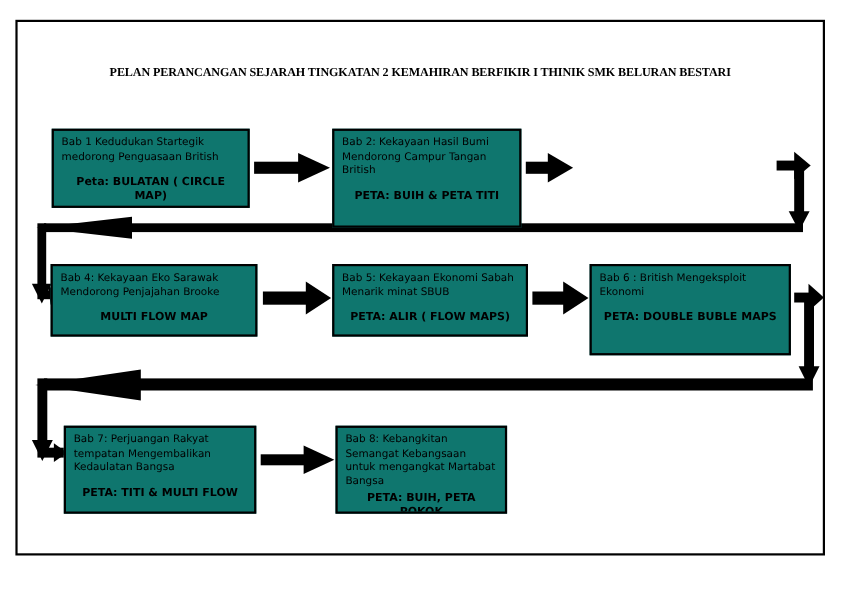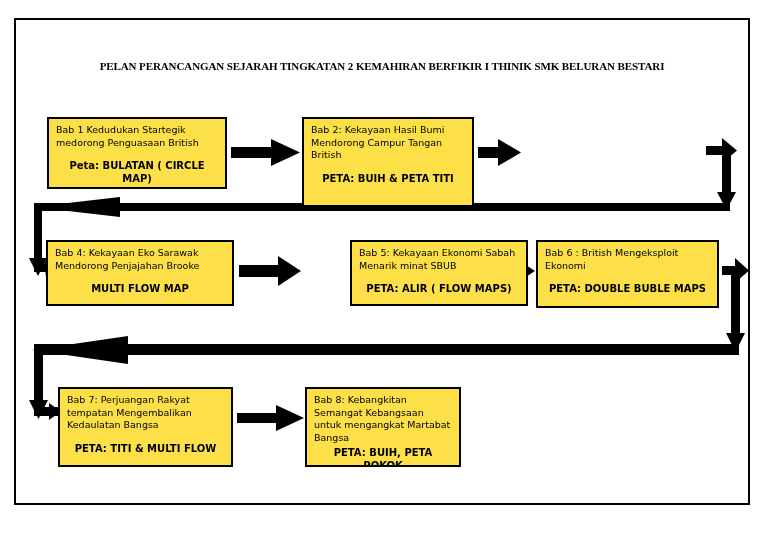--- a/index.html
+++ b/index.html
@@ -46,21 +46,21 @@
     letter-spacing: -0.1px;
     color: #000000;
     white-space: nowrap;
   }
 
   
   .node {
     position: absolute;
     box-sizing: border-box;
     border: 2px solid #000000;
-    background: #fde047;
+    background: #0f766e;
     overflow: hidden;
     padding: 5px 7px 0 7px;
   }
   .node .desc {
     font-family: "DejaVu Sans", sans-serif;
     font-size: 9.5px;
     line-height: 12.5px;
     color: #000000;
     text-align: left;
   }
@@ -81,22 +81,22 @@
   .node .peta.tight {
     margin-top: 2px;
   }
 
   
   #node1 { left: 47px;  top: 117px; width: 180px; height: 72px; }
   #node2 { left: 302px; top: 117px; width: 172px; height: 90px; }
   #node3 { left: 522px; top: 117px; width: 180px; height: 74px; }
 
   #node4 { left: 46px;  top: 240px; width: 188px; height: 66px; }
-  #node5 { left: 302px; top: 240px; width: 178px; height: 66px; margin-left: 48px; }
-  #node6 { left: 536px; top: 240px; width: 183px; height: 68px; }
+  #node5 { left: 302px; top: 240px; width: 178px; height: 66px; }
+  #node6 { left: 536px; top: 240px; width: 183px; height: 83px; }
 
   #node7 { left: 58px;  top: 387px; width: 175px; height: 80px; }
   #node8 { left: 305px; top: 387px; width: 156px; height: 80px; }
 
   
   .connectors {
     position: absolute;
     left: 0;
     top: 0;
     width: 768px;

